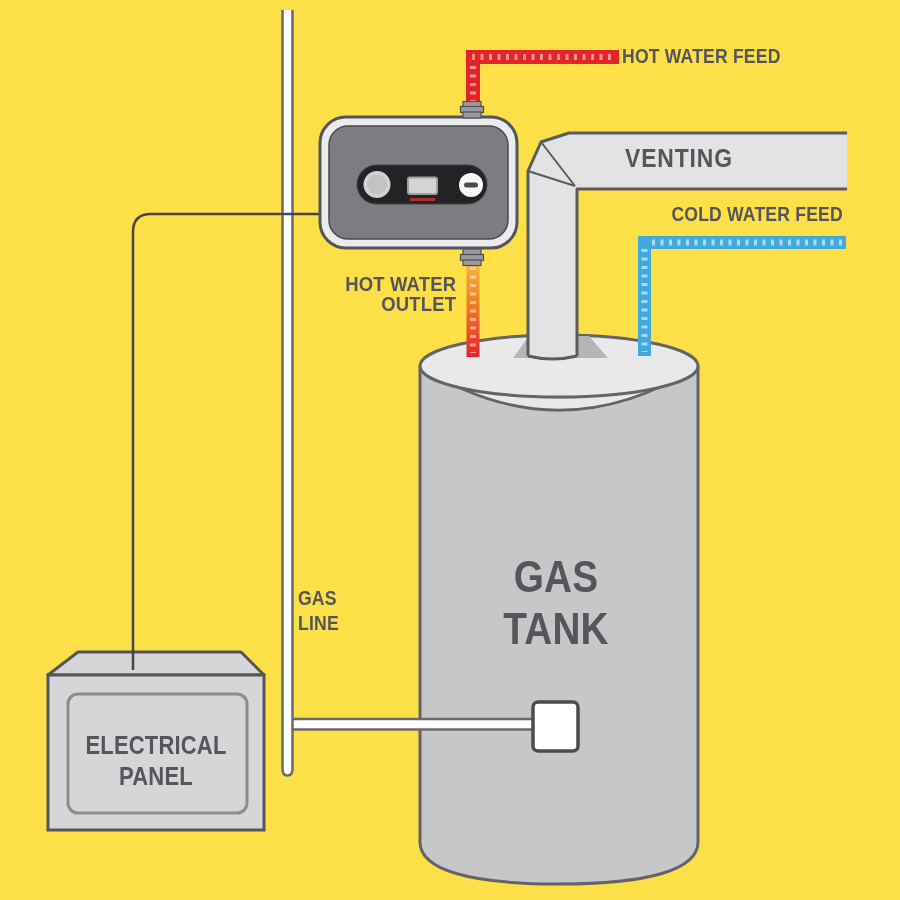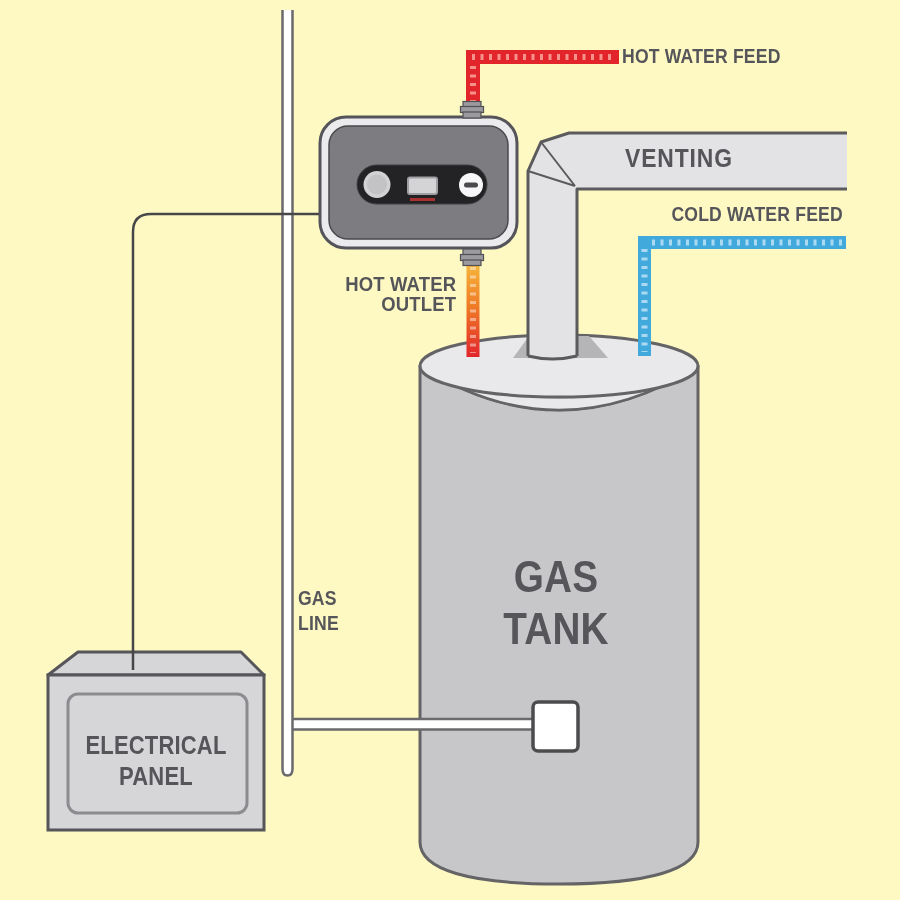--- a/index.html
+++ b/index.html
@@ -1,17 +1,17 @@
 <!DOCTYPE html>
 <html><head>
 <meta charset="utf-8">
 <style>
   html,body{margin:0;padding:0;background:#ffffff;}
   .stage{
-    position:relative;width:900px;height:900px;background:#fef9c3;overflow:hidden;
+    position:relative;width:900px;height:900px;background:#fde047;overflow:hidden;
     font-family:"Liberation Sans","DejaVu Sans",sans-serif;
   }
   .stage svg{position:absolute;left:0;top:0;}
   .lbl{
     position:absolute;font-weight:700;color:#55555a;white-space:nowrap;
     transform:scaleX(0.88);transform-origin:left top;letter-spacing:0.2px;
   }
   .lbl.right{transform-origin:right top;text-align:right;}
   .lbl.center{transform:translateX(-50%) scaleX(0.88);transform-origin:center top;text-align:center;}
   .lbl-hwf{left:622px;top:46px;font-size:20px;line-height:20px;}

